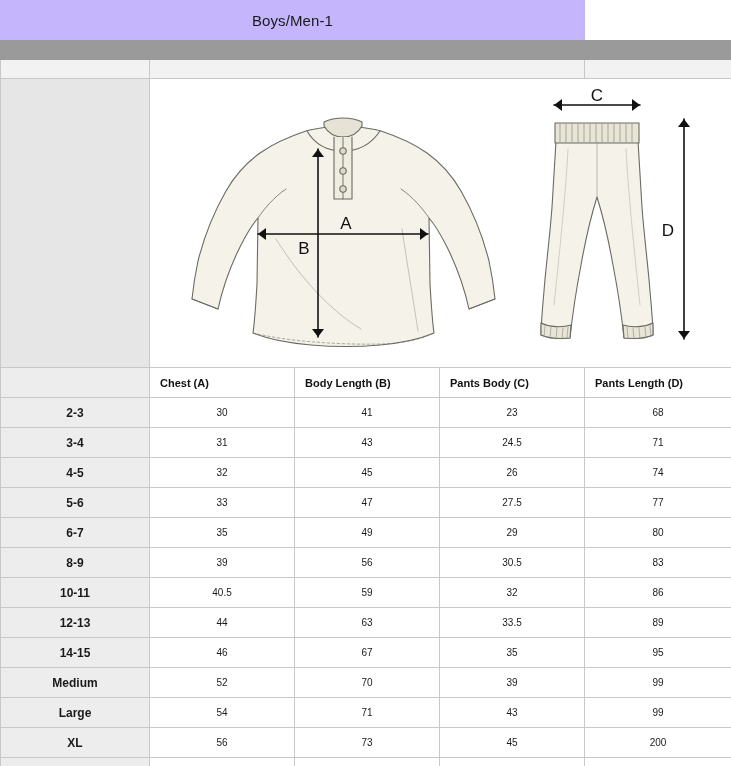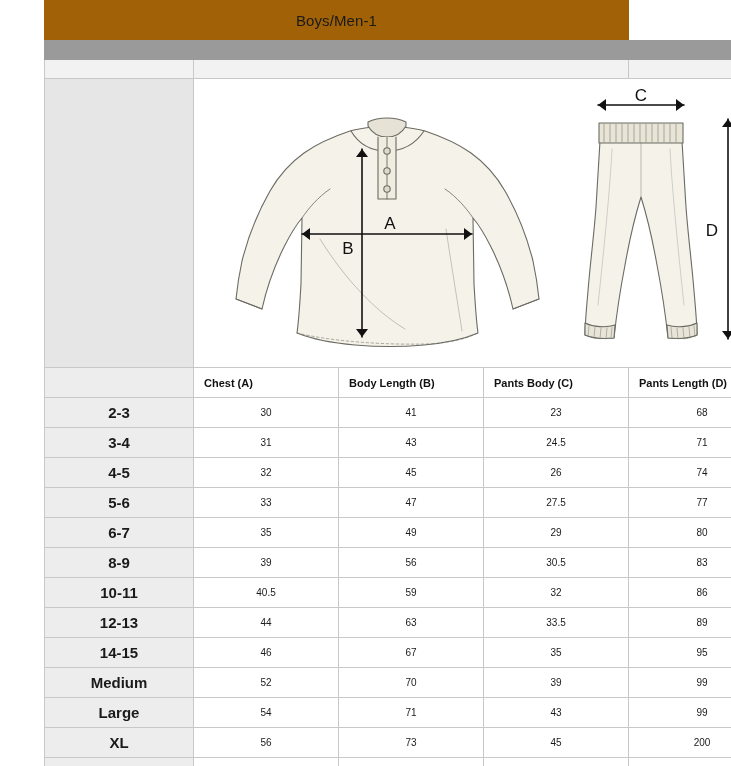--- a/index.html
+++ b/index.html
@@ -11,22 +11,21 @@
   }
   body {
     width: 731px;
     height: 766px;
     overflow: hidden;
   }
   .page {
     width: 585px;
     height: 766px;
     position: relative;
-    background: #a16207;
-    margin-left: 44px;
+    background: #c4b5fd;
   }
   .title {
     text-align: center;
     font-size: 15px;
     color: #1a1a1a;
     padding: 12px 0 11px 0;
     letter-spacing: 0.1px;
   }
   table.size-chart {
     border-collapse: collapse;
@@ -68,21 +67,21 @@
     font-size: 11px;
     font-weight: bold;
     color: #111;
     text-align: left;
     padding-left: 10px !important;
   }
   .size-cell {
     background: #ededed;
     height: 30px;
     text-align: center;
-    font-size: 15px;
+    font-size: 12px;
     font-weight: bold;
     color: #1a1a1a;
   }
   .val-cell {
     background: #ffffff;
     height: 30px;
     text-align: center;
     font-size: 10px;
     color: #1a1a1a;
   }

